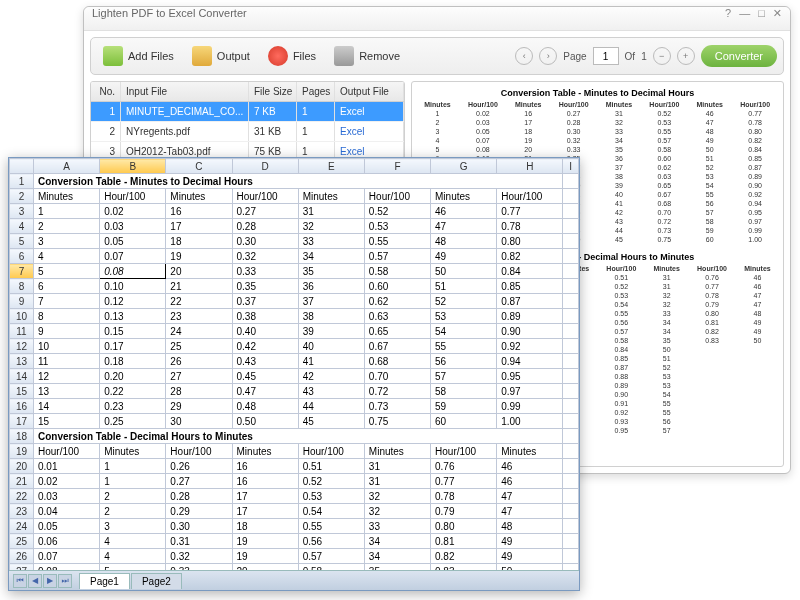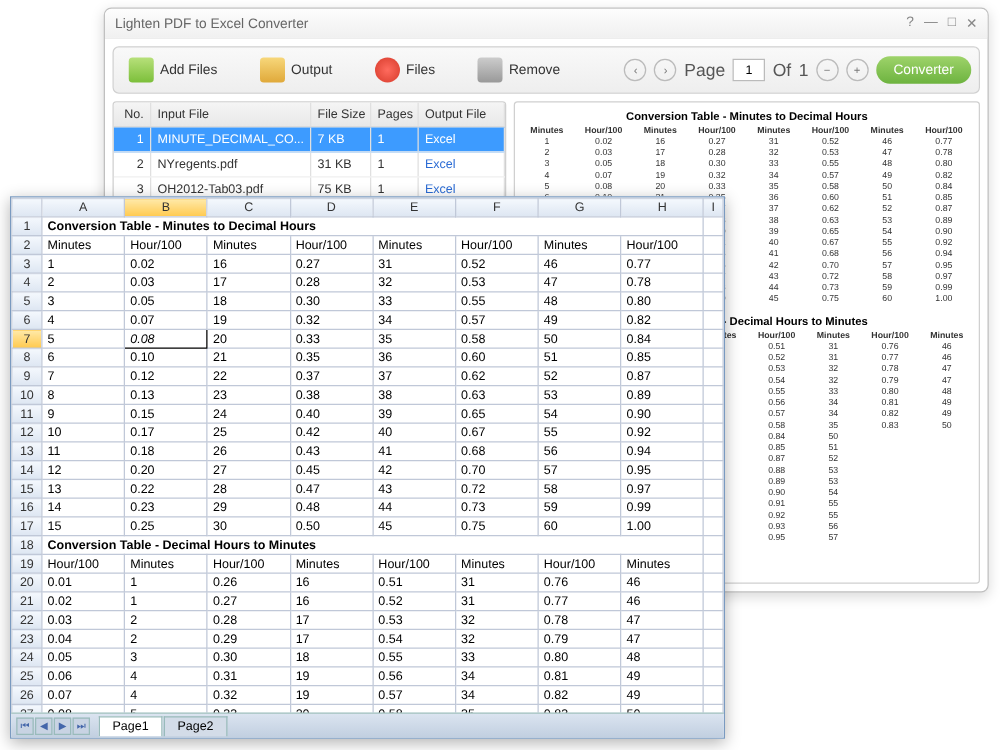--- a/index.html
+++ b/index.html
@@ -1,32 +1,32 @@
 <!DOCTYPE html>
 <html><head>
 <meta charset="utf-8">
 <style>
 *{box-sizing:border-box;margin:0;padding:0;font-family:Arial,sans-serif}
 body{background:#fff;width:800px;height:600px;position:relative;overflow:hidden}
 .app-window{position:absolute;left:83px;top:6px;width:708px;height:468px;border:1px solid #c0c0c0;border-radius:6px;background:#fff;box-shadow:0 3px 10px rgba(0,0,0,0.15)}
-.titlebar{height:24px;background:linear-gradient(#fdfdfd,#f0f0f0);border-bottom:1px solid #e0e0e0;display:flex;align-items:center;padding:0 8px;border-radius:6px 6px 0 0}
+.titlebar{height:24px;background:linear-gradient(#fdfdfd,#f0f0f0);border-bottom:1px solid #e0e0e0;display:flex;padding:0 8px;border-radius:6px 6px 0 0}
 .titlebar-text{font-size:11px;color:#666}
 .titlebar-controls{margin-left:auto;display:flex;gap:8px;color:#888;font-size:11px}
 .titlebar-controls span{cursor:pointer}
-.toolbar{height:38px;background:linear-gradient(#f9f9f9,#eee);border:1px solid #d0d0d0;margin:6px;border-radius:5px;display:flex;align-items:center;padding:0 6px;gap:22px}
+.toolbar{height:38px;background:linear-gradient(#f9f9f9,#eee);border:1px solid #d0d0d0;margin:6px;border-radius:5px;display:flex;align-items:center;padding:0 6px;gap:6px}
 .tbtn{display:flex;align-items:center;gap:5px;font-size:11px;color:#333;padding:3px 6px;cursor:pointer}
 .ticon{width:20px;height:20px;border-radius:3px;display:inline-block}
 .ic-add{background:linear-gradient(#b7e07a,#7cbf3a)}
 .ic-conv{background:linear-gradient(#f7d77a,#e0a93a)}
 .ic-clear{background:radial-gradient(#ff6b5e,#d63a2a);border-radius:50%}
 .ic-rem{background:linear-gradient(#ccc,#999);border-radius:3px}
 .toolbar-right{margin-left:auto;display:flex;align-items:center;gap:6px}
 .navcir{width:18px;height:18px;border:1px solid #bbb;border-radius:50%;display:flex;align-items:center;justify-content:center;font-size:9px;color:#777;cursor:pointer}
 .pagebox{width:26px;height:18px;border:1px solid #bbb;font-size:10px;text-align:center}
-.plbl{font-size:14px;color:#555}
+.plbl{font-size:10px;color:#555}
 .regbtn{background:linear-gradient(#9ed36a,#6db33f);color:#fff;font-size:11px;padding:5px 14px;border-radius:11px;cursor:pointer;border:none}
 .content{display:flex;padding:0 6px 6px;gap:6px;height:calc(100% - 74px)}
 .filelist{width:315px;border:1px solid #d0d0d0;border-radius:3px;overflow:hidden;background:#fff}
 .fl-head{display:flex;background:linear-gradient(#f5f5f5,#e8e8e8);border-bottom:1px solid #d0d0d0;font-size:10px;color:#333}
 .fl-head div,.fl-row div{padding:4px 5px;border-right:1px solid #e0e0e0;overflow:hidden;white-space:nowrap}
 .c-no{width:30px;text-align:right}
 .c-if{width:128px}
 .c-fs{width:48px}
 .c-pg{width:38px}
 .c-of{flex:1}

